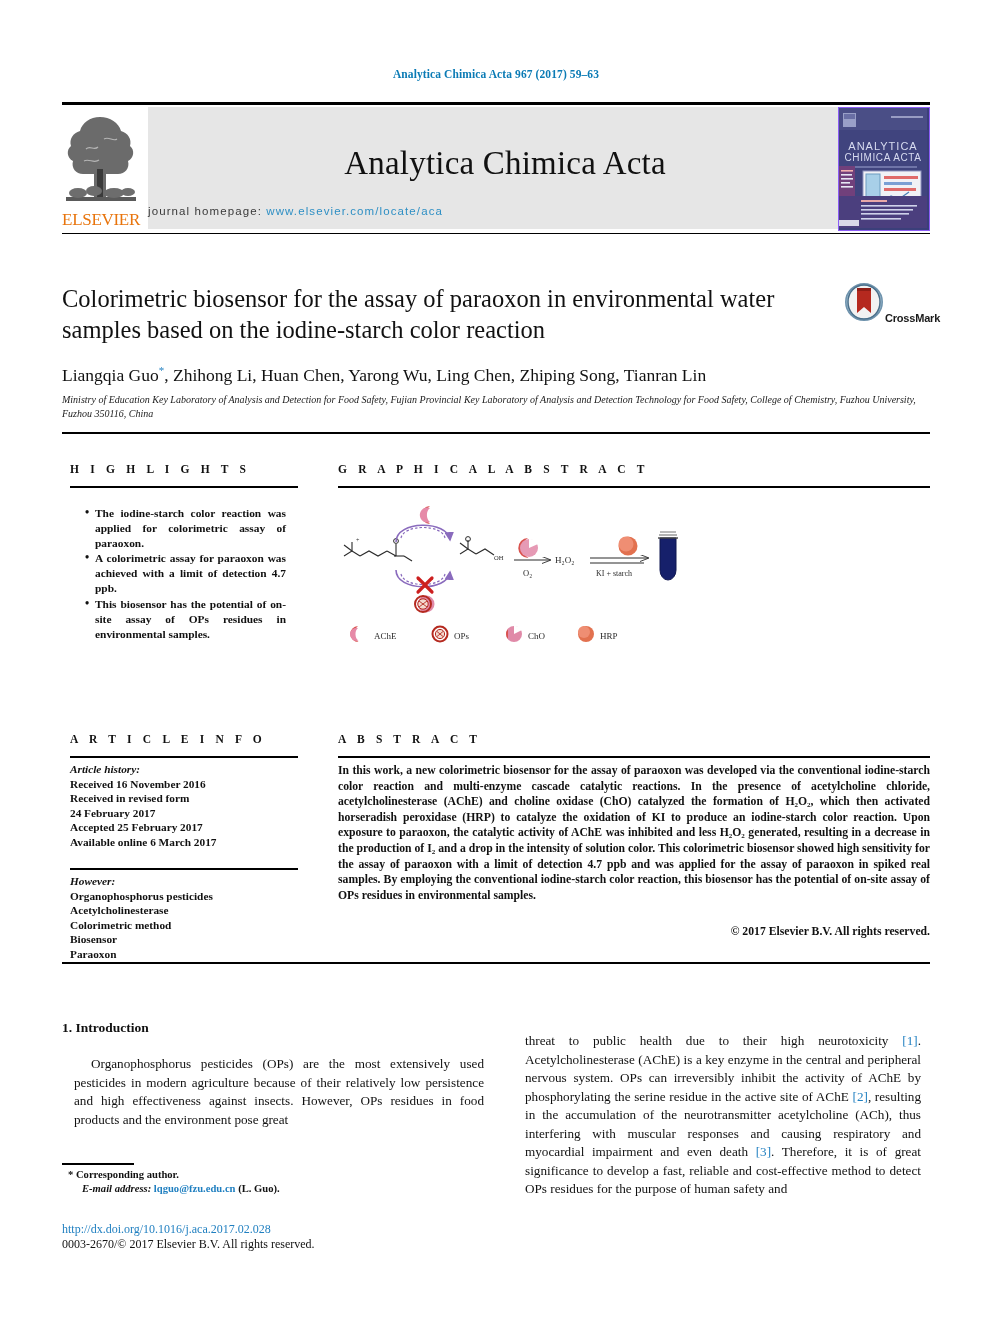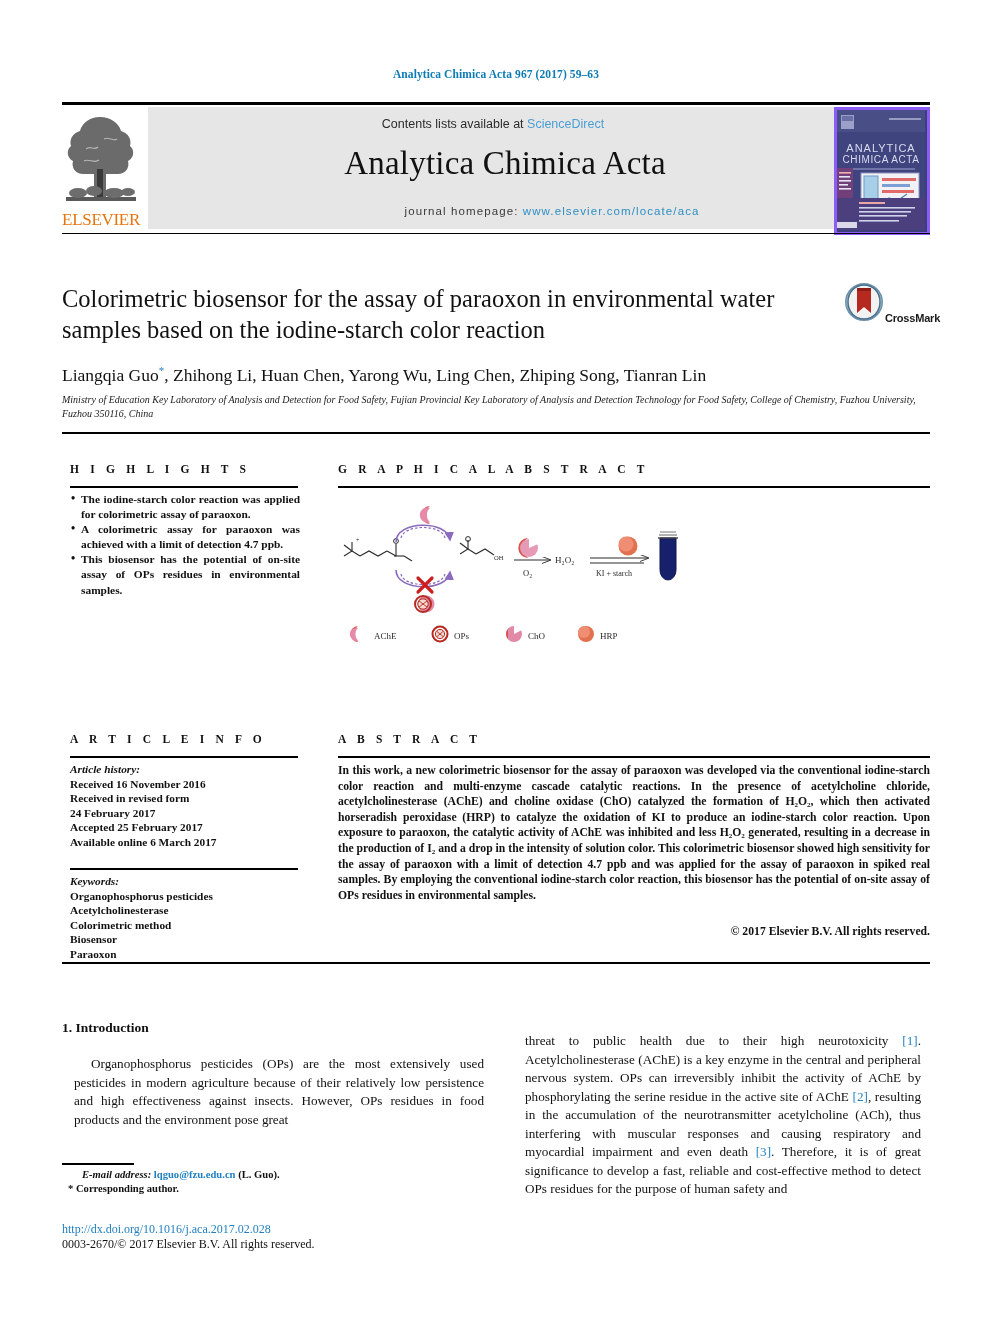--- a/index.html
+++ b/index.html
@@ -91,33 +91,32 @@
     text-align: center;
     font-family: "Liberation Serif", serif;
     font-size: 33px;
     color: #111;
     letter-spacing: .2px;
   }
   .homepage-line {
     position: absolute;
     left: 0; top: 98px;
     width: 808px;
-    text-align: center;
     font-family: "Liberation Sans", sans-serif;
     font-size: 11.5px;
     color: #3a3a3a;
     letter-spacing: 1.1px;
   }
   .homepage-line .url { color: #2e8fc4; }
   .cover-thumb {
     position: absolute;
     right: 0; top: 0;
     width: 90px;
     height: 122px;
-    border: 3px solid #8b5cf6;
+    border: 1px solid #8b5cf6;
     background: #3b3f7a;
     overflow: hidden;
   }
   .masthead-rule-bottom {
     position: absolute;
     left: 62px; top: 233px;
     width: 868px;
     height: 1px;
     background: #000;
   }
@@ -196,21 +195,21 @@
   .highlights {
     position: absolute;
     left: 70px; top: 492px;
     width: 230px;
     font-family: "Liberation Serif", serif;
     font-size: 11.4px;
     font-weight: bold;
     line-height: 15.1px;
     color: #111;
   }
-  .highlights ul { margin:0; padding:0; list-style: none; }
+  .highlights ul { margin:14px; padding:0; list-style: none; }
   .highlights li {
     position: relative;
     padding-left: 11px;
     margin-bottom: 0px;
     text-align: justify;
   }
   .highlights li:before {
     content: "\2022";
     position: absolute;
     left: 1px; top: -1px;
@@ -362,23 +361,20 @@
           <ellipse cx="14" cy="84" rx="9" ry="5"></ellipse>
           <ellipse cx="30" cy="82" rx="8" ry="5"></ellipse>
           <ellipse cx="50" cy="84" rx="10" ry="5"></ellipse>
           <ellipse cx="64" cy="83" rx="7" ry="4"></ellipse>
         </g>
       </svg>
       <div class="elsevier-word">ELSEVIER</div>
     </div>
 
     <div class="masthead-center">
-      <div class="contents-line">
-        <span>Contents lists available at </span><span class="sd">ScienceDirect</span>
-      </div>
       <div class="journal-name">Analytica Chimica Acta</div>
       <div class="homepage-line">
         <span>journal homepage: </span><span class="url">www.elsevier.com/locate/aca</span>
       </div>
     </div>
 
     <div class="cover-thumb">
       <svg width="88" height="120" viewBox="0 0 88 120">
         <rect x="0" y="0" width="88" height="120" fill="#40447e"></rect>
         <rect x="0" y="0" width="88" height="22" fill="#4a4e86"></rect>
@@ -559,21 +555,21 @@
   <div class="article-info">
     <div class="ai-label">Article history:</div>
     <div>Received 16 November 2016</div>
     <div>Received in revised form</div>
     <div>24 February 2017</div>
     <div>Accepted 25 February 2017</div>
     <div>Available online 6 March 2017</div>
   </div>
   <div class="rule-kw"></div>
   <div class="keywords">
-    <div class="ai-label">Keywords:</div>
+    <div class="ai-label">However:</div>
     <div>Organophosphorus pesticides</div>
     <div>Acetylcholinesterase</div>
     <div>Colorimetric method</div>
     <div>Biosensor</div>
     <div>Paraoxon</div>
   </div>
 
   <div class="secthead ab-head">A B S T R A C T</div>
   <div class="rule-ab"></div>
   <div class="abstract">In this work, a new colorimetric biosensor for the assay of paraoxon was developed via the conventional iodine-starch color reaction and multi-enzyme cascade catalytic reactions. In the presence of acetylcholine chloride, acetylcholinesterase (AChE) and choline oxidase (ChO) catalyzed the formation of H₂O₂, which then activated horseradish peroxidase (HRP) to catalyze the oxidation of KI to produce an iodine-starch color reaction. Upon exposure to paraoxon, the catalytic activity of AChE was inhibited and less H₂O₂ generated, resulting in a decrease in the production of I₂ and a drop in the intensity of solution color. This colorimetric biosensor showed high sensitivity for the assay of paraoxon with a limit of detection 4.7 ppb and was applied for the assay of paraoxon in spiked real samples. By employing the conventional iodine-starch color reaction, this biosensor has the potential of on-site assay of OPs residues in environmental samples.</div>
@@ -584,29 +580,29 @@
     <div class="h1">1. Introduction</div>
     <p class="bodytext indent">Organophosphorus pesticides (OPs) are the most extensively used pesticides in modern agriculture because of their relatively low persistence and high effectiveness against insects. However, OPs residues in food products and the environment pose great</p>
   </div>
 
   <div class="col-right">
     <p class="bodytext"><span>threat to public health due to their high neurotoxicity </span><span class="ref">[1]</span><span>. Acetylcholinesterase (AChE) is a key enzyme in the central and peripheral nervous system. OPs can irreversibly inhibit the activity of AChE by phosphorylating the serine residue in the active site of AChE </span><span class="ref">[2]</span><span>, resulting in the accumulation of the neurotransmitter acetylcholine (ACh), thus interfering with muscular responses and causing respiratory and myocardial impairment and even death </span><span class="ref">[3]</span><span>. Therefore, it is of great significance to develop a fast, reliable and cost-effective method to detect OPs residues for the purpose of human safety and</span></p>
   </div>
 
   <div class="footnote-rule"></div>
   <div class="footnote">
+    <div>
+      <span>*</span>
+      <span>Corresponding author.</span>
+    </div>
     <div style="padding-left:14px">
       <span class="ital">E-mail address:</span>
       <span class="mail">lqguo@fzu.edu.cn</span>
       <span>(L. Guo).</span>
     </div>
-    <div>
-      <span>*</span>
-      <span>Corresponding author.</span>
-    </div>
   </div>
 
   <div class="doi-block">
     <div class="doi-link">http://dx.doi.org/10.1016/j.aca.2017.02.028</div>
     <div>0003-2670/© 2017 Elsevier B.V. All rights reserved.</div>
   </div>
 
 </div>
 
 </body></html>

